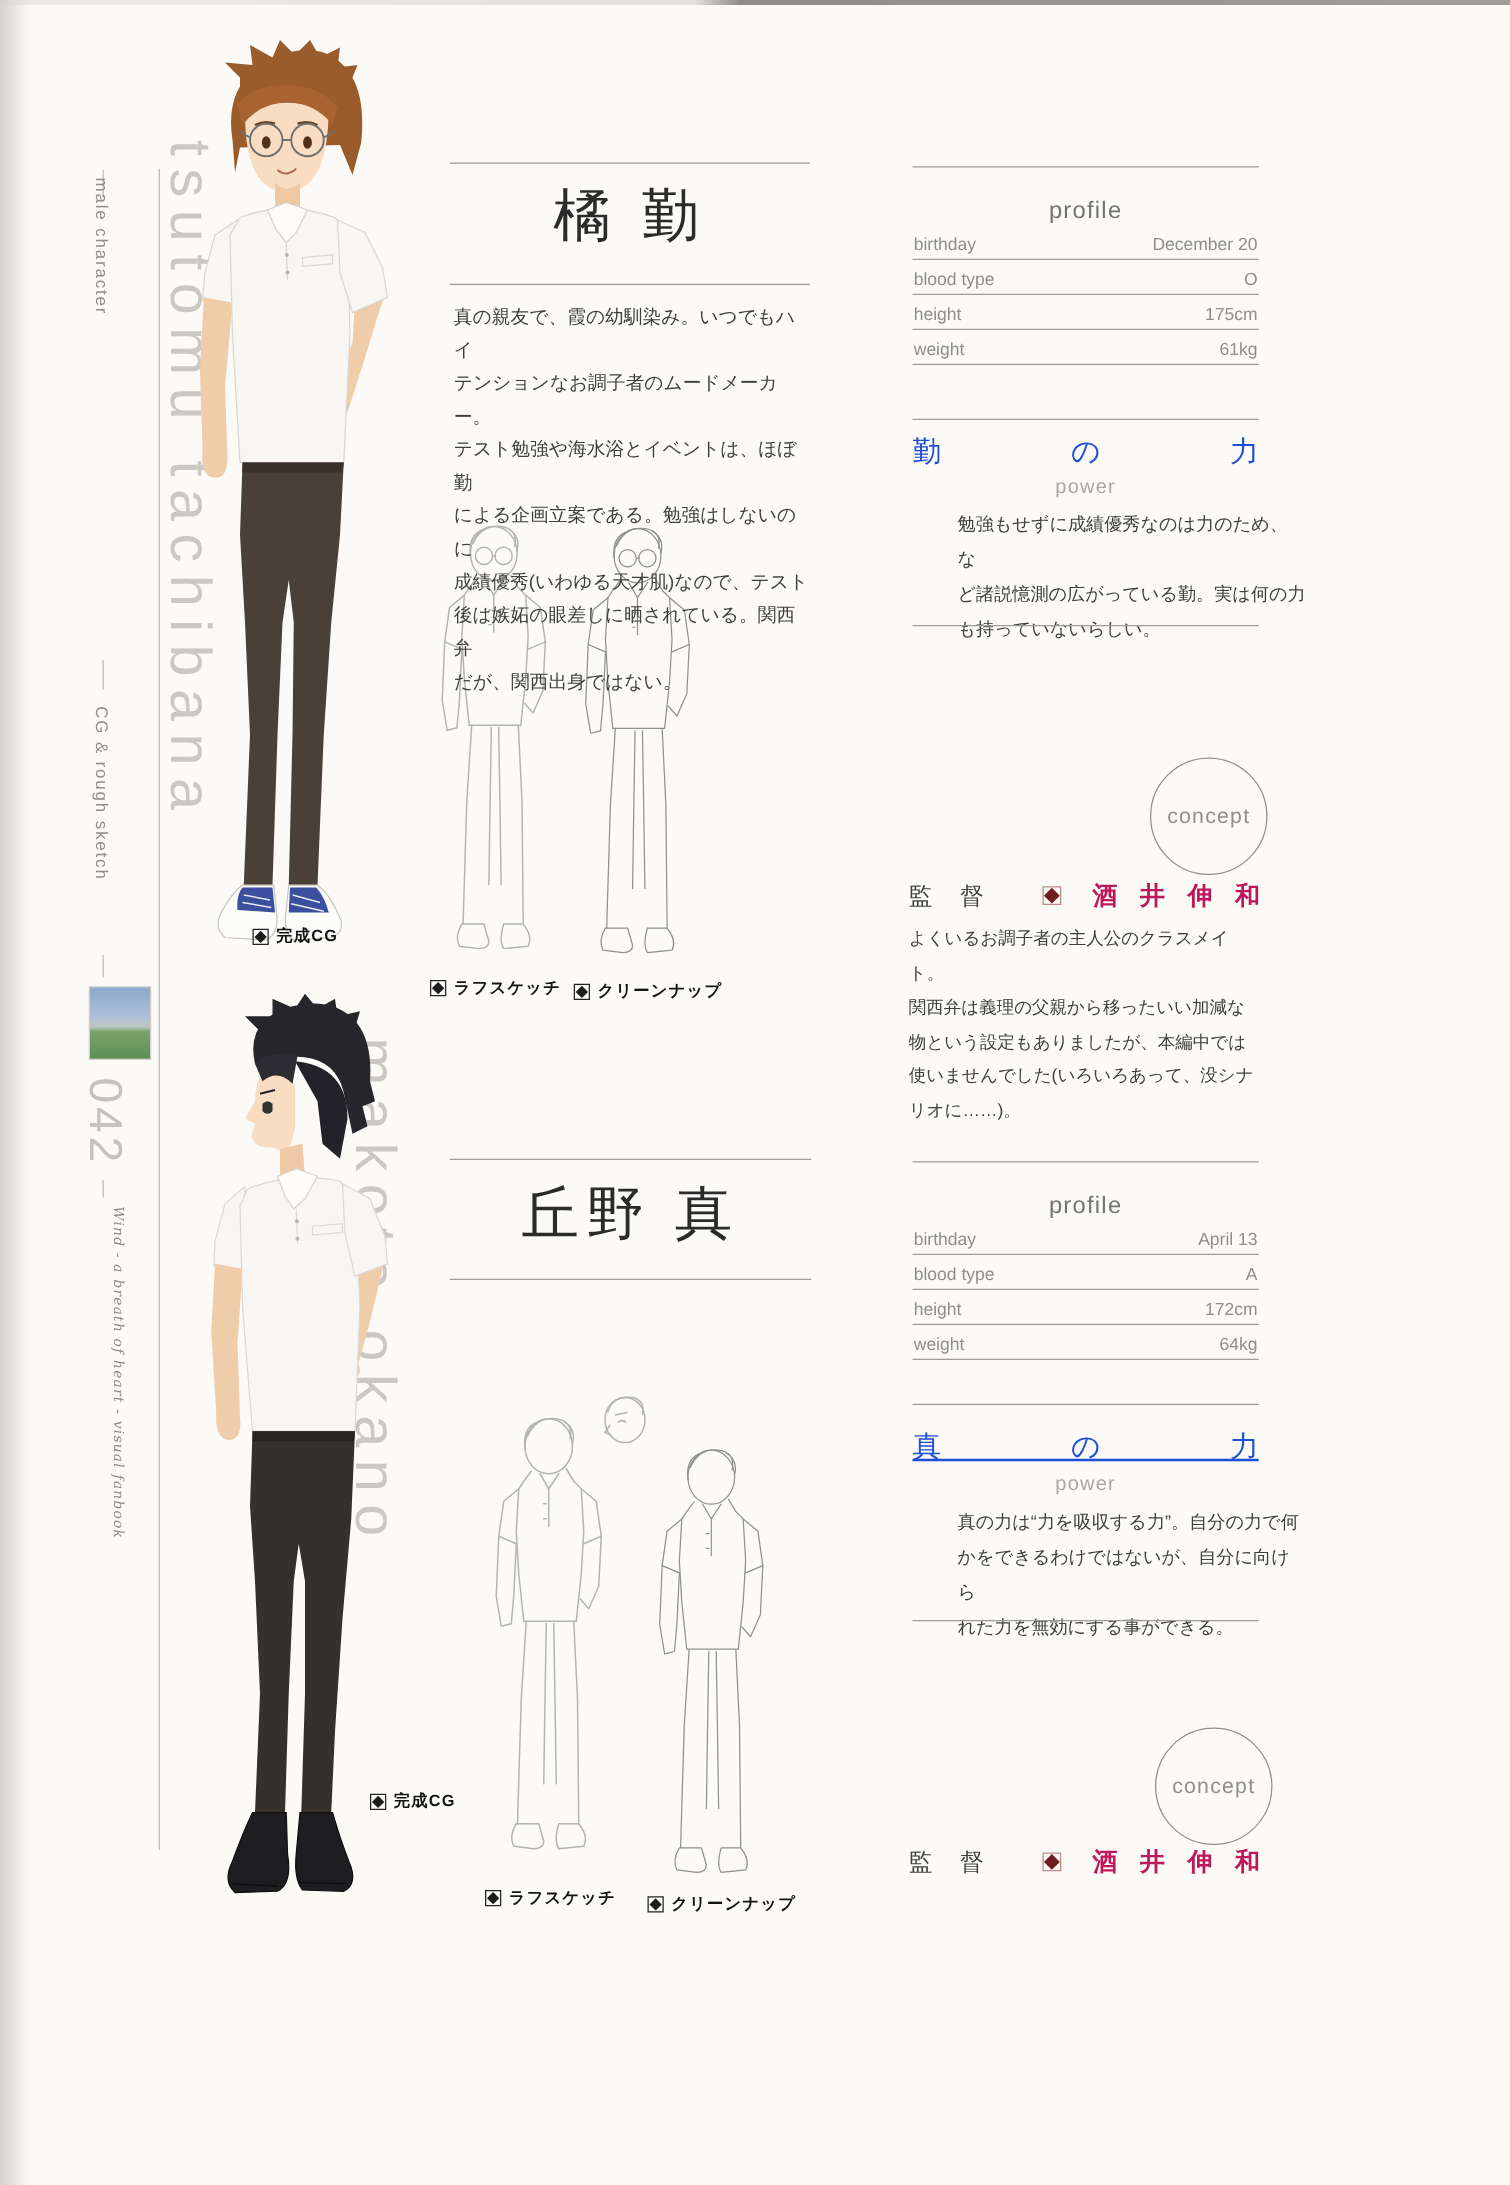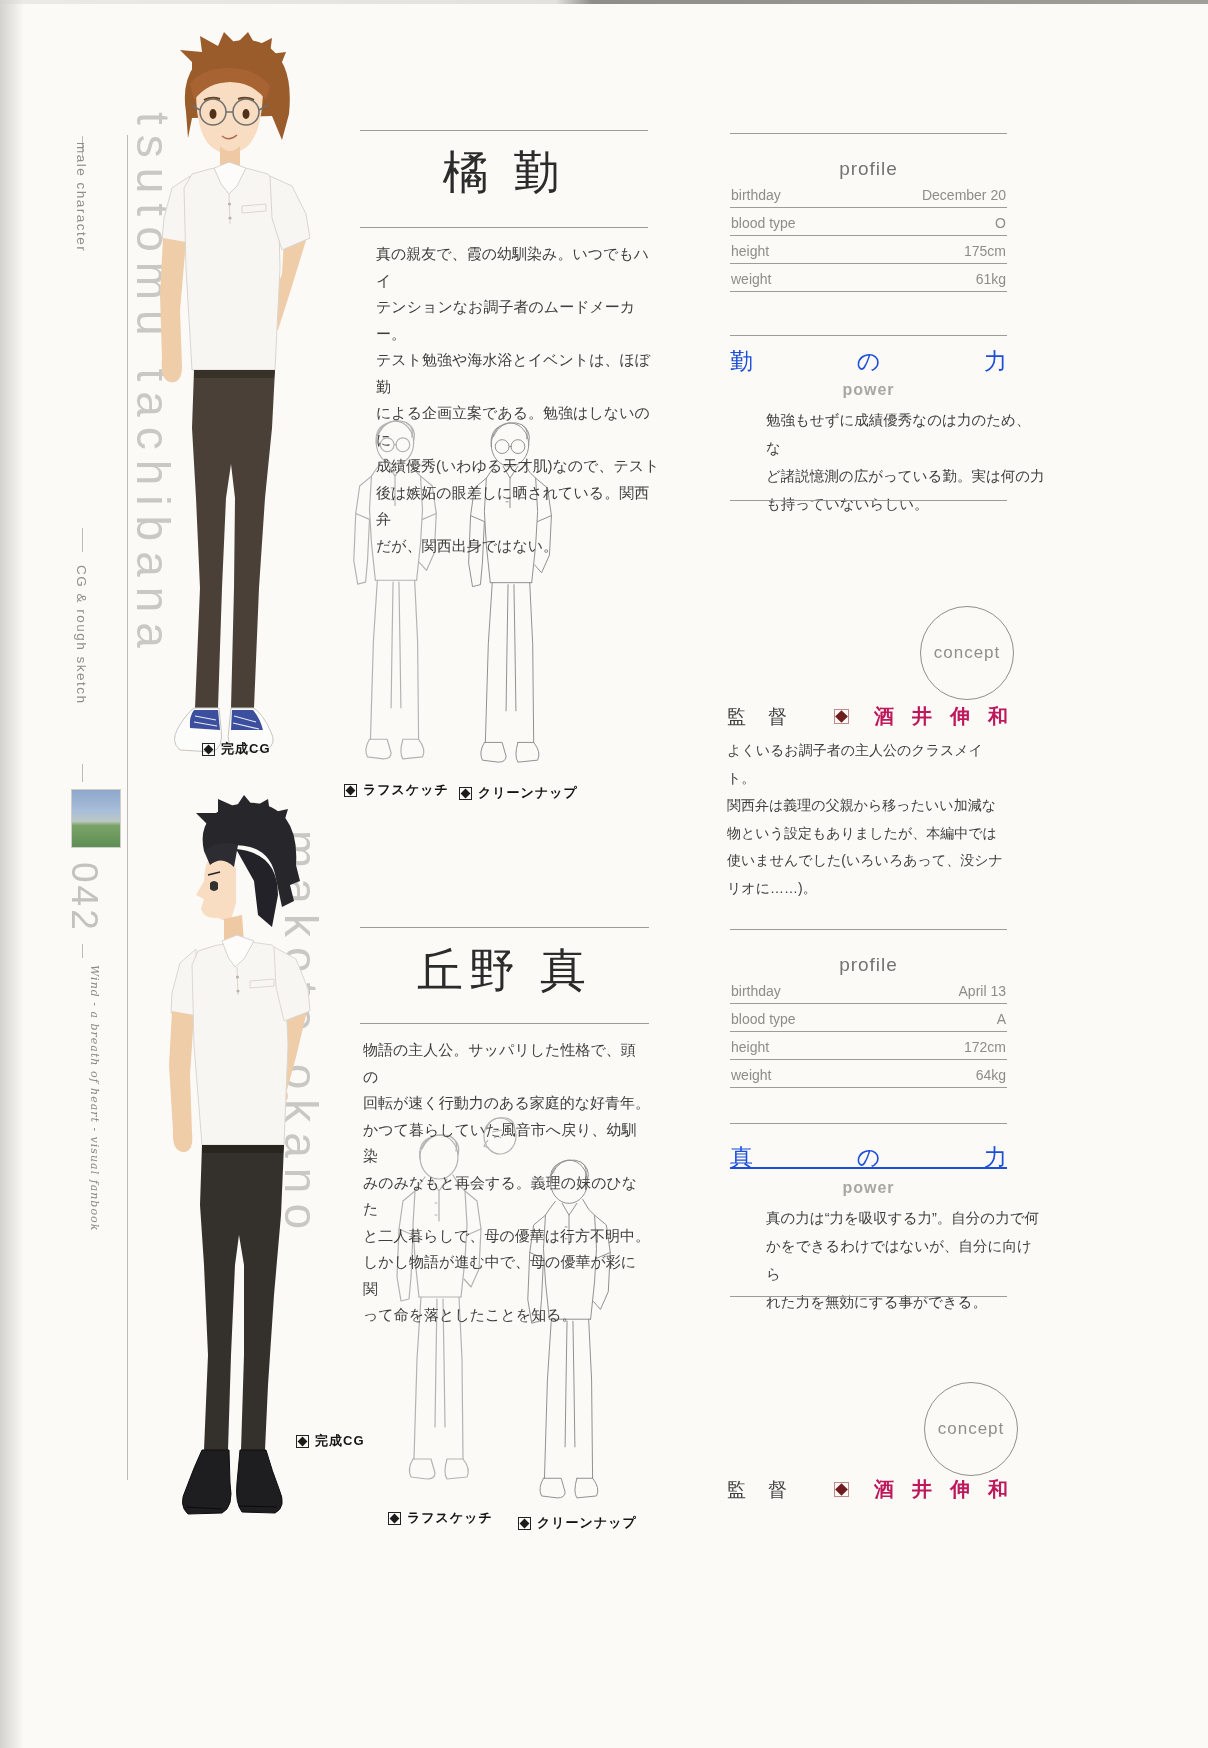--- a/index.html
+++ b/index.html
@@ -26,21 +26,21 @@
   .jp-body{position:absolute;font-size:15px;line-height:26.5px;color:#3e3e3e;white-space:pre-line;}
   .profile{position:absolute;left:730px;width:277px;}
   .profile-head{height:46px;display:flex;align-items:flex-end;justify-content:center;
           border-top:1px solid #9d9c99;font-size:19px;color:#737373;font-weight:300;letter-spacing:1px;}
   .p-row{height:28px;display:flex;align-items:flex-end;justify-content:space-between;
           border-bottom:1px solid #9d9c99;font-size:14px;color:#8e8d8a;font-weight:300;
           padding:0 1px 4px 1px;box-sizing:border-box;}
   .power-title{position:absolute;left:730px;width:277px;font-size:23px;color:#1d4ed8;
           line-height:1;text-align:justify;text-align-last:justify;}
   .power-sub{position:absolute;left:730px;width:277px;text-align:center;font-size:16px;
-          color:#a8a7a4;font-weight:700;letter-spacing:1px;}
+          color:#a8a7a4;font-weight:400;letter-spacing:1px;}
   .power-text{position:absolute;left:730px;width:279px;font-size:14.5px;line-height:28px;
           color:#3e3e3e;white-space:pre-line;margin-left:36px;}
   .concept{position:absolute;width:92px;height:92px;border:1px solid #908f8c;border-radius:50%;
           display:flex;align-items:center;justify-content:center;font-size:17px;color:#908f8c;
           font-weight:300;letter-spacing:1px;}
   .director{position:absolute;left:727px;width:281px;display:flex;align-items:center;
           justify-content:space-between;}
   .d-label{font-size:19px;color:#3f3f3f;letter-spacing:22px;white-space:nowrap;}
   .d-name{font-size:20px;color:#be185d;font-weight:bold;letter-spacing:18px;margin-right:-18px;white-space:nowrap;}
   .d-comment{position:absolute;left:727px;width:282px;font-size:14px;line-height:27.5px;
@@ -152,21 +152,21 @@
     <span>ラフスケッチ</span>
   </div>
   <div class="cap" style="left:459px;top:784px;">
     <span class="dia"></span>
     <span>クリーンナップ</span>
   </div>
 
   <div class="hrule" style="left:360px;top:130px;width:288px;"></div>
   <div class="char-name" style="left:360px;top:142px;width:288px;">橘 勤</div>
   <div class="hrule" style="left:360px;top:227px;width:288px;"></div>
-  <div class="jp-body" style="left:376px;top:241px;width:288px;">真の親友で、霞の幼馴染み。いつでもハイ
+  <div class="jp-body" style="left:363px;top:241px;width:288px;">真の親友で、霞の幼馴染み。いつでもハイ
 テンションなお調子者のムードメーカー。
 テスト勉強や海水浴とイベントは、ほぼ勤
 による企画立案である。勉強はしないのに
 成績優秀(いわゆる天才肌)なので、テスト
 後は嫉妬の眼差しに晒されている。関西弁
 だが、関西出身ではない。</div>
 
   <div class="profile" style="top:133px;">
     <div class="profile-head">profile</div>
     <div class="p-row">
@@ -257,27 +257,20 @@
     <span>ラフスケッチ</span>
   </div>
   <div class="cap" style="left:518px;top:1514px;">
     <span class="dia"></span>
     <span>クリーンナップ</span>
   </div>
 
   <div class="hrule" style="left:360px;top:927px;width:289px;"></div>
   <div class="char-name" style="left:360px;top:940px;width:289px;">丘野 真</div>
   <div class="hrule" style="left:360px;top:1023px;width:289px;"></div>
-  <div class="jp-body" style="left:363px;top:1037px;width:288px;">物語の主人公。サッパリした性格で、頭の
-回転が速く行動力のある家庭的な好青年。
-かつて暮らしていた風音市へ戻り、幼馴染
-みのみなもと再会する。義理の妹のひなた
-と二人暮らしで、母の優華は行方不明中。
-しかし物語が進む中で、母の優華が彩に関
-って命を落としたことを知る。</div>
 
   <div class="profile" style="top:929px;">
     <div class="profile-head">profile</div>
     <div class="p-row">
       <span>birthday</span>
       <span>April 13</span>
     </div>
     <div class="p-row">
       <span>blood type</span>
       <span>A</span>

